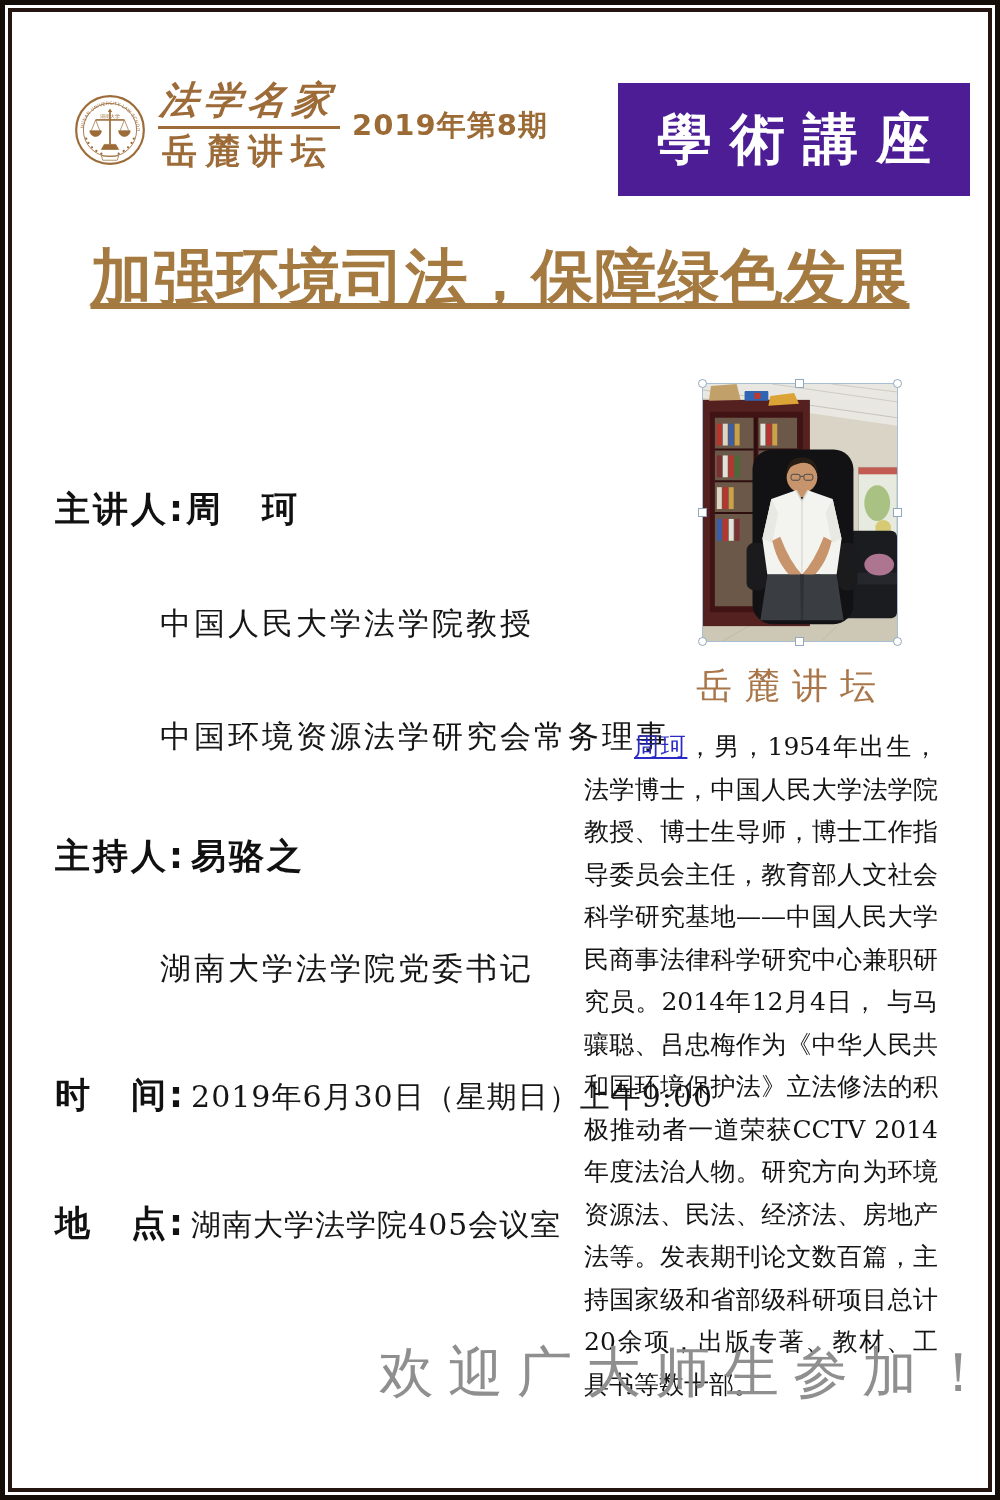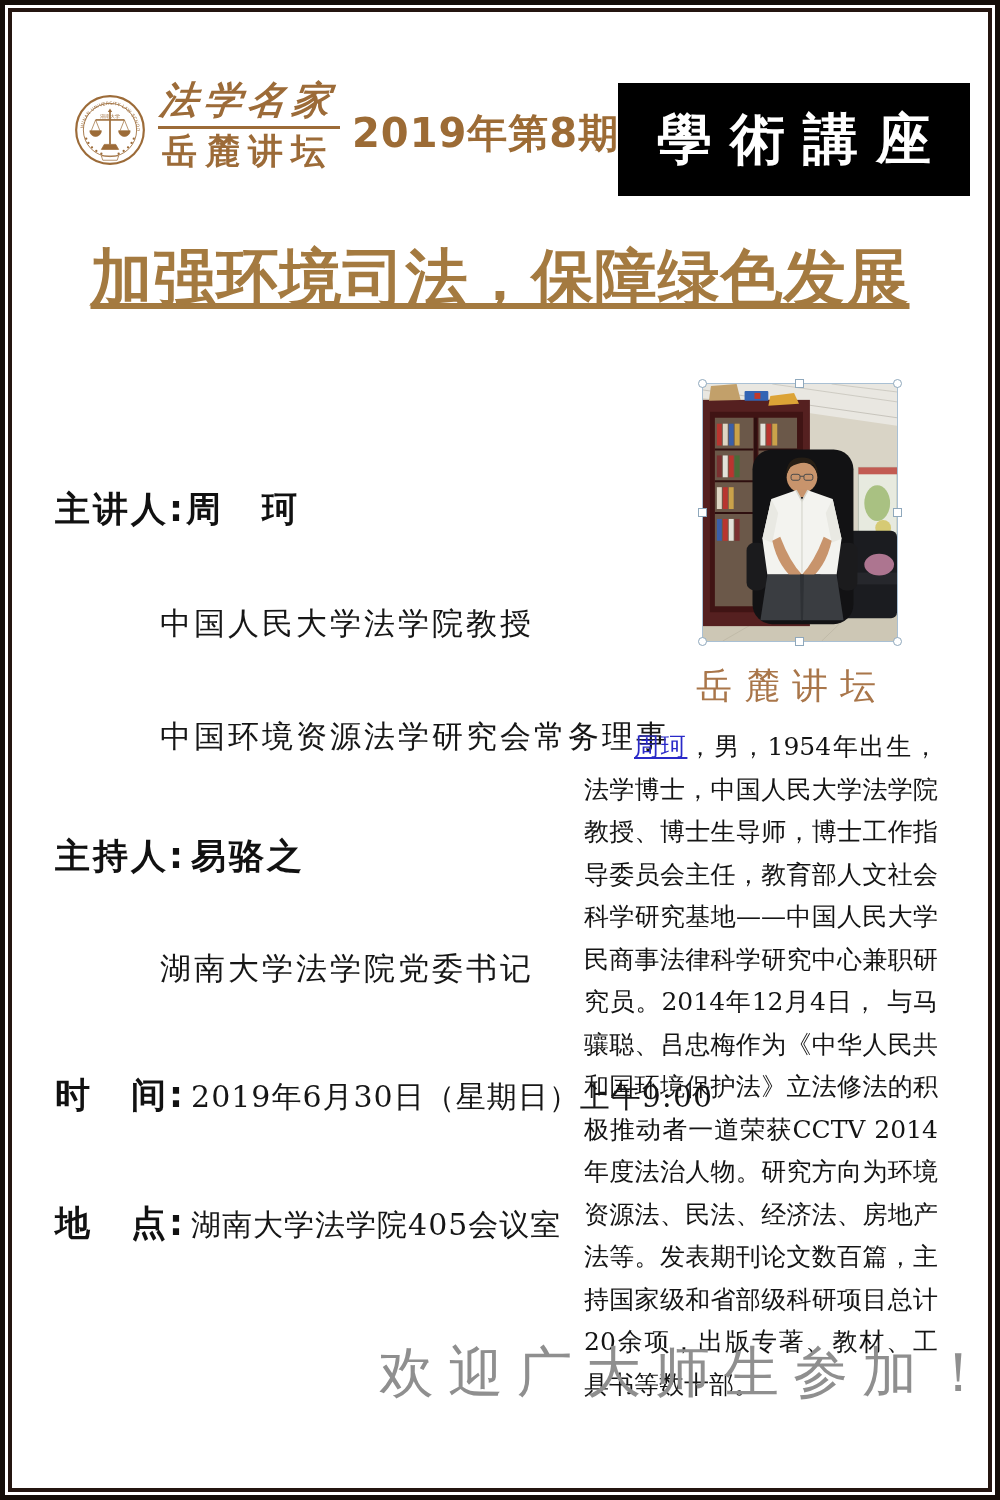--- a/index.html
+++ b/index.html
@@ -22,25 +22,25 @@
     letter-spacing:6px;transform:skewX(-6deg);
   }
   .script-line{position:absolute;left:158px;top:126px;width:182px;height:3px;background:#9c6b38;}
   .forum-name{
     position:absolute;left:150px;top:131px;width:196px;
     font-family:"DejaVu Serif", serif;font-weight:800;
     font-size:35px;color:#9c6b38;text-align:center;letter-spacing:8px;line-height:40px;
   }
   .issue{
     position:absolute;left:352px;top:106px;
-    font-size:40px;font-weight:800;color:#9c6b35;letter-spacing:1px;
+    font-size:29px;font-weight:800;color:#9c6b35;letter-spacing:1px;
   }
   .banner{
     position:absolute;left:618px;top:83px;width:352px;height:113px;
-    background:#000000;display:flex;align-items:center;justify-content:center;
+    background:#4c1d95;display:flex;align-items:center;justify-content:center;
   }
   .banner-text{
     color:#ffffff;font-size:55px;font-weight:800;letter-spacing:18px;
     text-indent:18px;line-height:1;
   }
   
   .main-title{
     position:absolute;left:40px;top:236px;width:920px;
     font-size:62px;font-weight:800;color:#a47a40;
     text-align:center;letter-spacing:1px;white-space:nowrap;text-decoration:underline;

